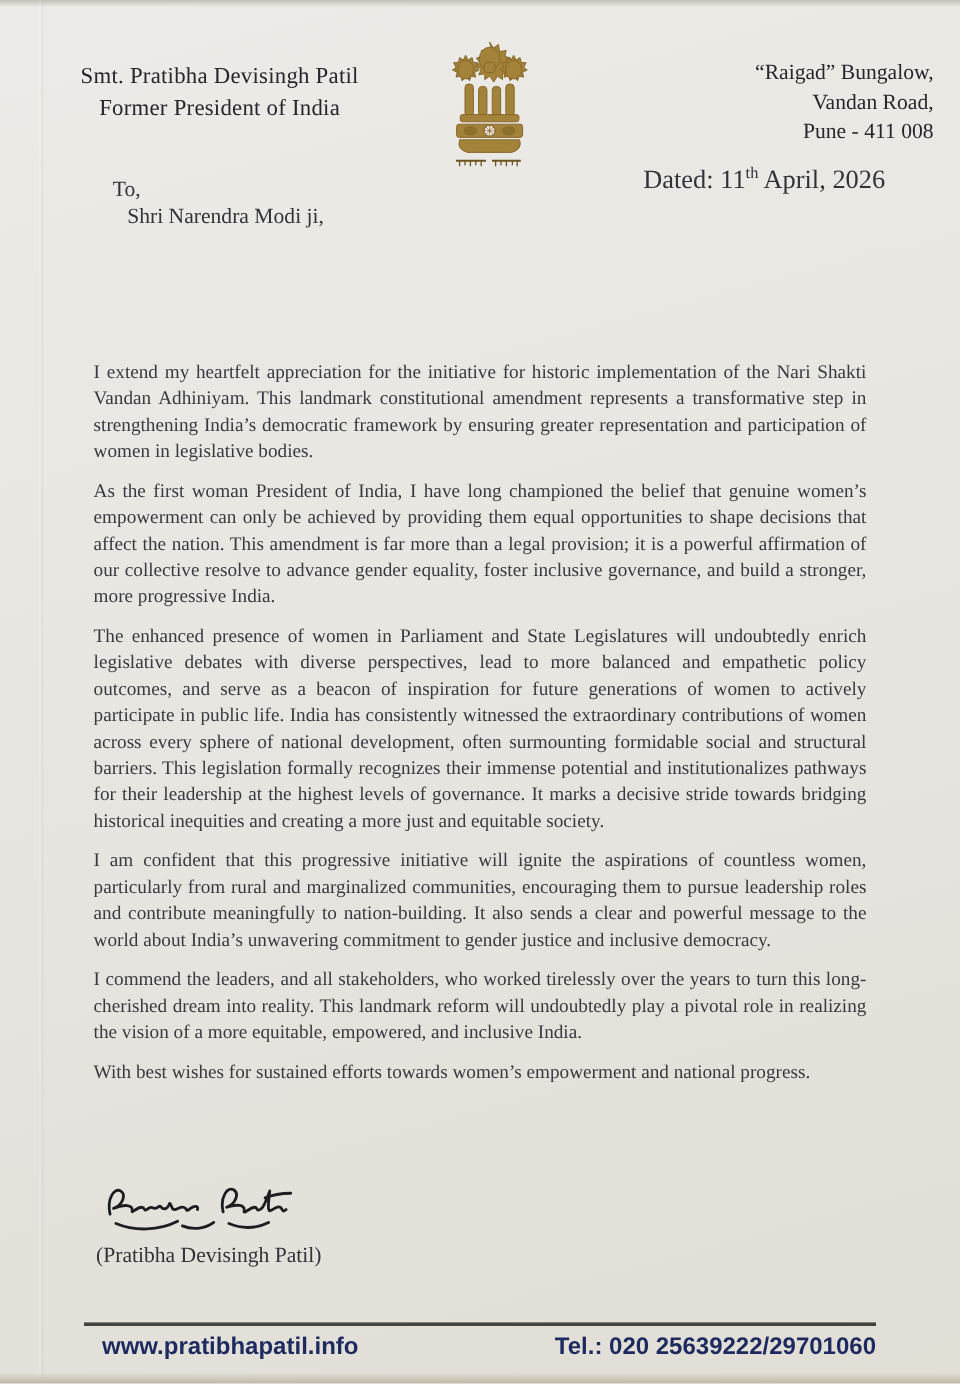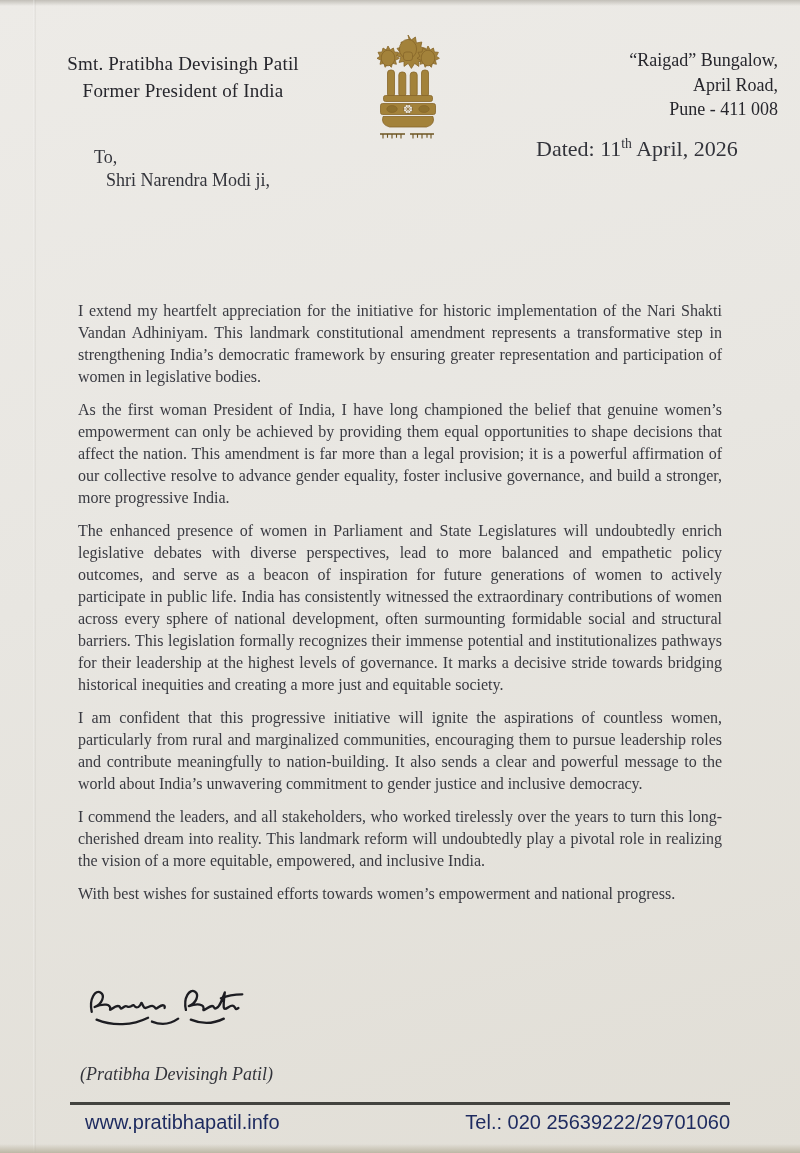--- a/index.html
+++ b/index.html
@@ -46,31 +46,31 @@
   .recipient .rec-line { margin-left:12px; }
 
   .letter-body {
     position:absolute; left:78px; top:256px; width:644px;
     font-size:16px; line-height:22px; text-align:justify; color:#393a41;margin-top:44px;
   }
   .letter-body p { margin-bottom:11px; }
 
   .signature-wrap { position:absolute; left:82px; top:982px; }
   .printed-name {
-    position:absolute; left:80px; top:1064px; font-size:18px; color:#33343b;font-style:italic;
+    position:absolute; left:80px; top:1036px; font-size:18px; color:#33343b;
   }
 
   .footer-rule {
     position:absolute; left:70px; top:1102px; width:660px; height:2.5px;
     background:#43433f;
   }
   .footer-row {
     position:absolute; left:70px; top:1111px; width:660px;
     display:flex; justify-content:space-between; align-items:center;
-    font-family:"Liberation Sans", sans-serif; font-weight:normal; font-size:20px;
+    font-family:"Liberation Sans", sans-serif; font-weight:bold; font-size:20px;
     color:#1d2a5f;
   }
   .footer-row .site { margin-left:15px; }
 </style>
 </head>
 <body>
 
 <div class="page">
   <div class="edge-top"></div>
   <div class="crease"></div>
@@ -118,21 +118,21 @@
 
       <g stroke="#6e5522" fill="none">
         <path d="M14,101 h25 M44,101 h24" stroke-width="1.6"></path>
         <path d="M17,101 v4.5 M21.5,101 v3.8 M26,101 v4.5 M30.5,101 v3.8 M35,101 v4.5 M47,101 v4.5 M51.5,101 v3.8 M56,101 v4.5 M61,101 v3.8 M65,101 v4.5" stroke-width="1.1"></path>
       </g>
     </svg>
   </div>
 
   <div class="address-block">
     <div>“Raigad” Bungalow,</div>
-    <div>April Road,</div>
+    <div>Vandan Road,</div>
     <div>Pune - 411 008</div>
   </div>
 
   <div class="date-line">
     <span>Dated: 11</span><sup>th</sup><span> April, 2026</span>
   </div>
 
   <div class="recipient">
     <div>To,</div>
     <div class="rec-line">Shri Narendra Modi ji,</div>

